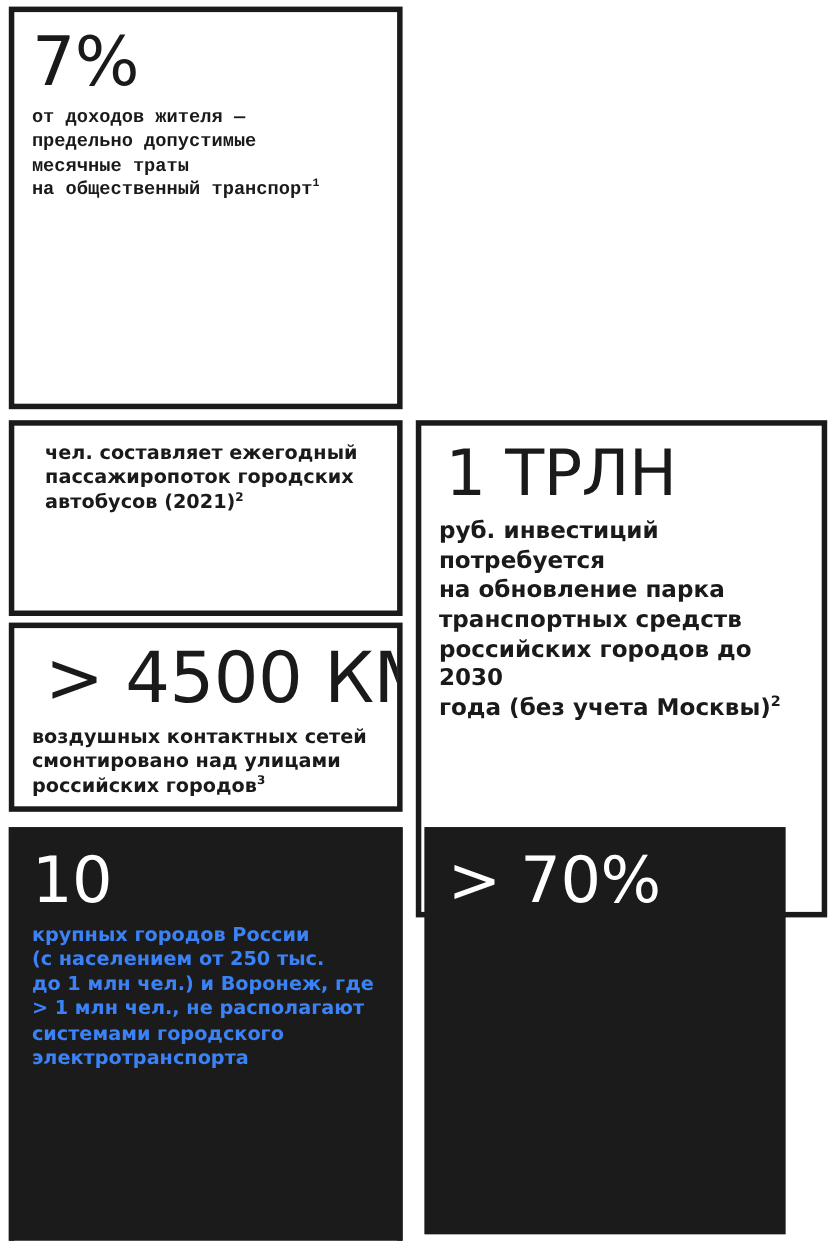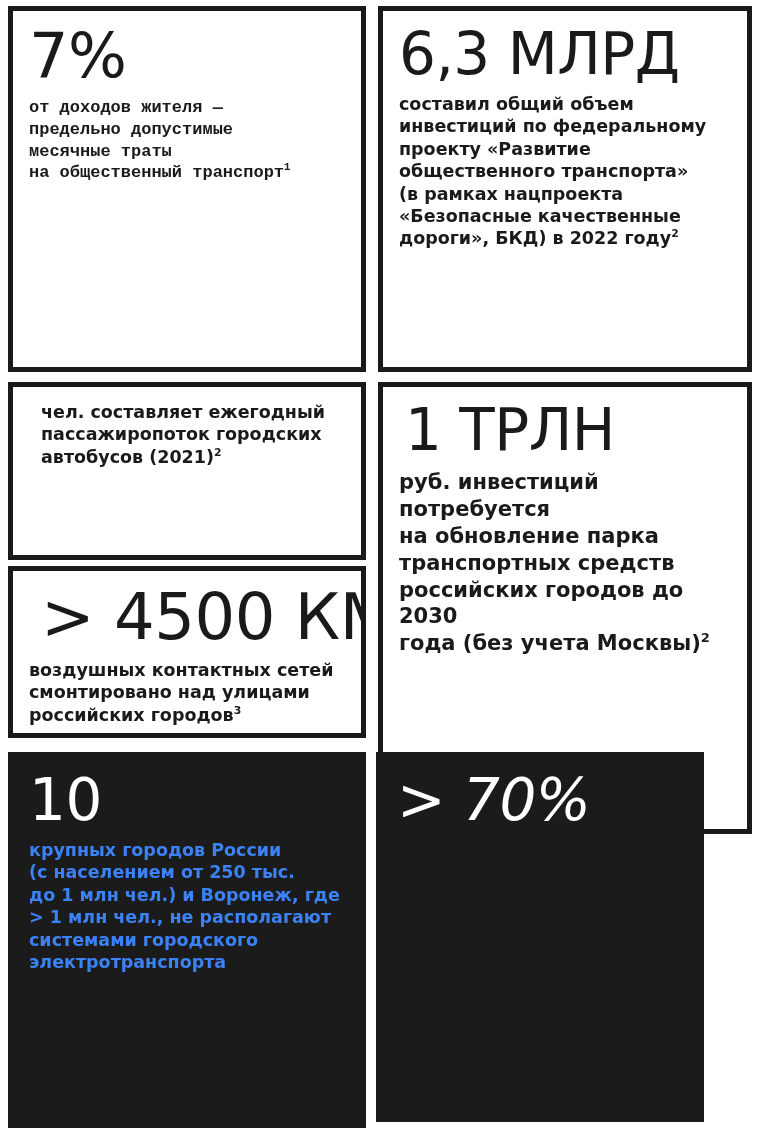--- a/index.html
+++ b/index.html
@@ -52,21 +52,21 @@
     color: #3b82f6;
   }
 
   
   #card-transport-share { left: 8px;   top: 6px;   width: 358px; height: 366px; }
   #card-investment      { left: 378px; top: 6px;   width: 374px; height: 366px; }
   #card-passengers      { left: 8px;   top: 382px; width: 358px; height: 178px; }
   #card-renewal         { left: 378px; top: 382px; width: 374px; height: 452px; }
   #card-contact-network { left: 8px;   top: 566px; width: 358px; height: 172px; }
   #card-cities          { left: 8px;   top: 752px; width: 358px; height: 427px; }
-  #card-tram-fleet      { left: 376px; top: 752px; width: 328px; height: 370px; font-style: italic; }
+  #card-tram-fleet      { left: 386px; top: 752px; width: 328px; height: 370px; }
 
   #card-transport-share .figure { font-size: 62px; }
   #card-investment .figure      { font-size: 58px; }
   #card-passengers .figure      { font-size: 58px; padding-left: 18px; }
   #card-renewal .figure         { font-size: 58px; padding-left: 6px; }
   #card-contact-network .figure { font-size: 64px; padding-left: 12px; }
   #card-cities .figure          { font-size: 58px; }
   #card-tram-fleet .figure      { font-size: 58px; }
 
   #card-transport-share .desc { font-size: 17px; font-family: Liberation Mono, monospace; }
@@ -89,30 +89,20 @@
 <div class="board">
 
   <div class="card" id="card-transport-share">
     <div class="figure">7%</div>
     <div class="desc"><span>от доходов жителя —
 предельно допустимые
 месячные траты
 на общественный транспорт</span><sup>1</sup></div>
   </div>
 
-  <div class="card" id="card-investment">
-    <div class="figure">6,3 МЛРД</div>
-    <div class="desc"><span>составил общий объем
-инвестиций по федеральному
-проекту «Развитие
-общественного транспорта»
-(в рамках нацпроекта
-«Безопасные качественные
-дороги», БКД) в 2022 году</span><sup>2</sup></div>
-  </div>
 
   <div class="card" id="card-passengers">
     <div class="desc"><span>чел. составляет ежегодный
 пассажиропоток городских
 автобусов (2021)</span><sup>2</sup></div>
   </div>
 
   <div class="card" id="card-renewal">
     <div class="figure">1 ТРЛН</div>
     <div class="desc"><span>руб. инвестиций потребуется

